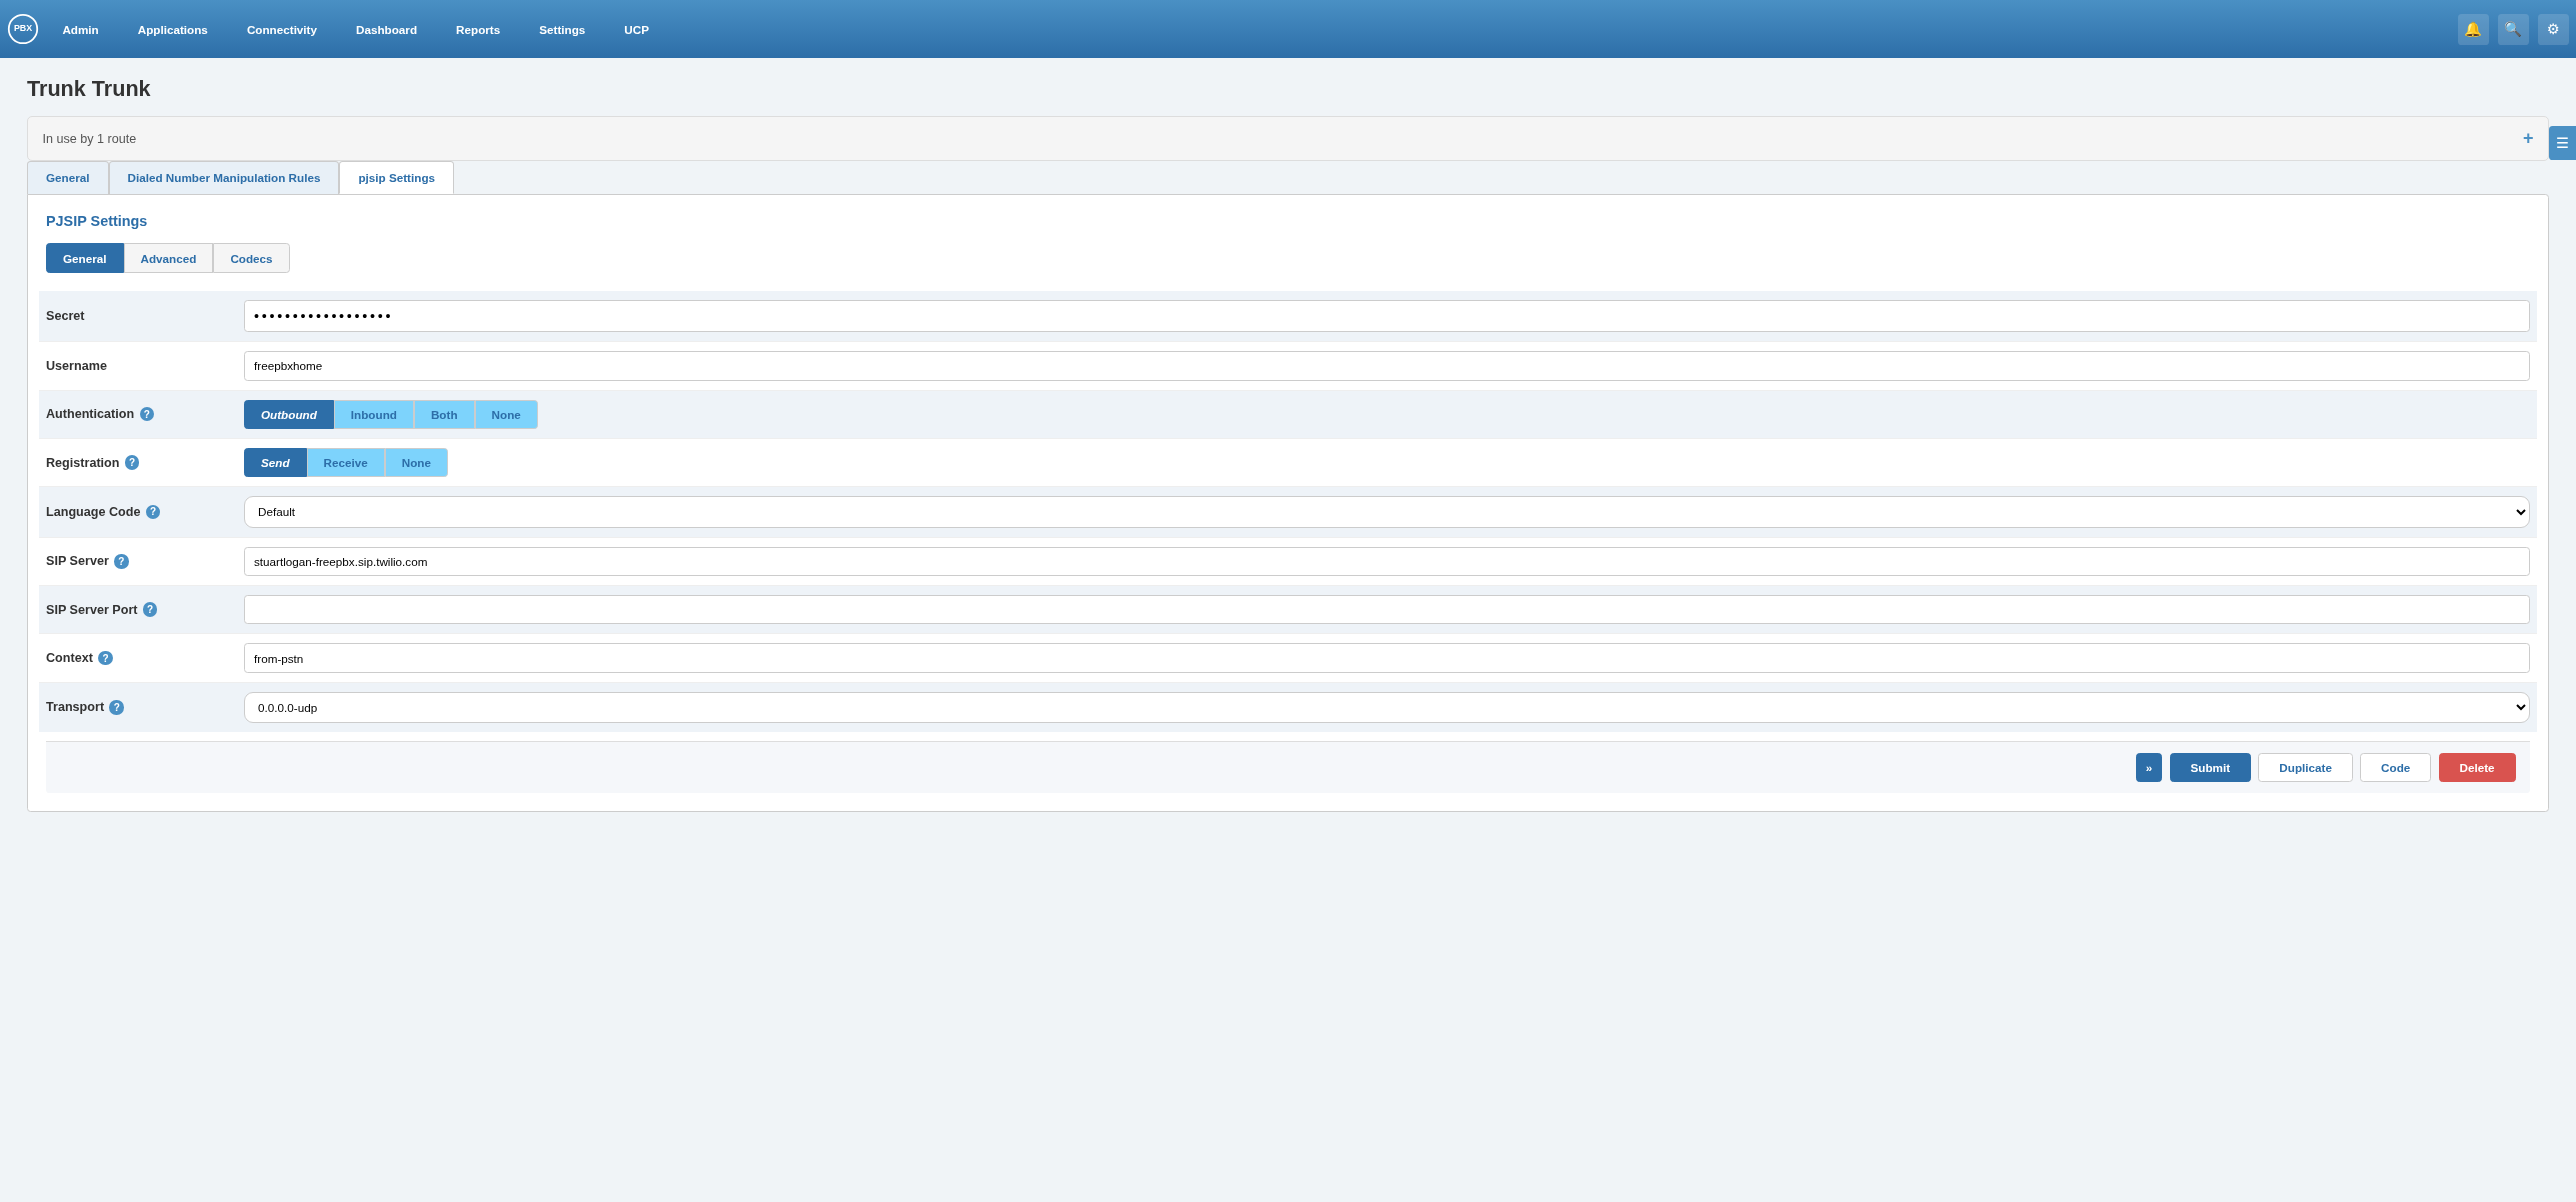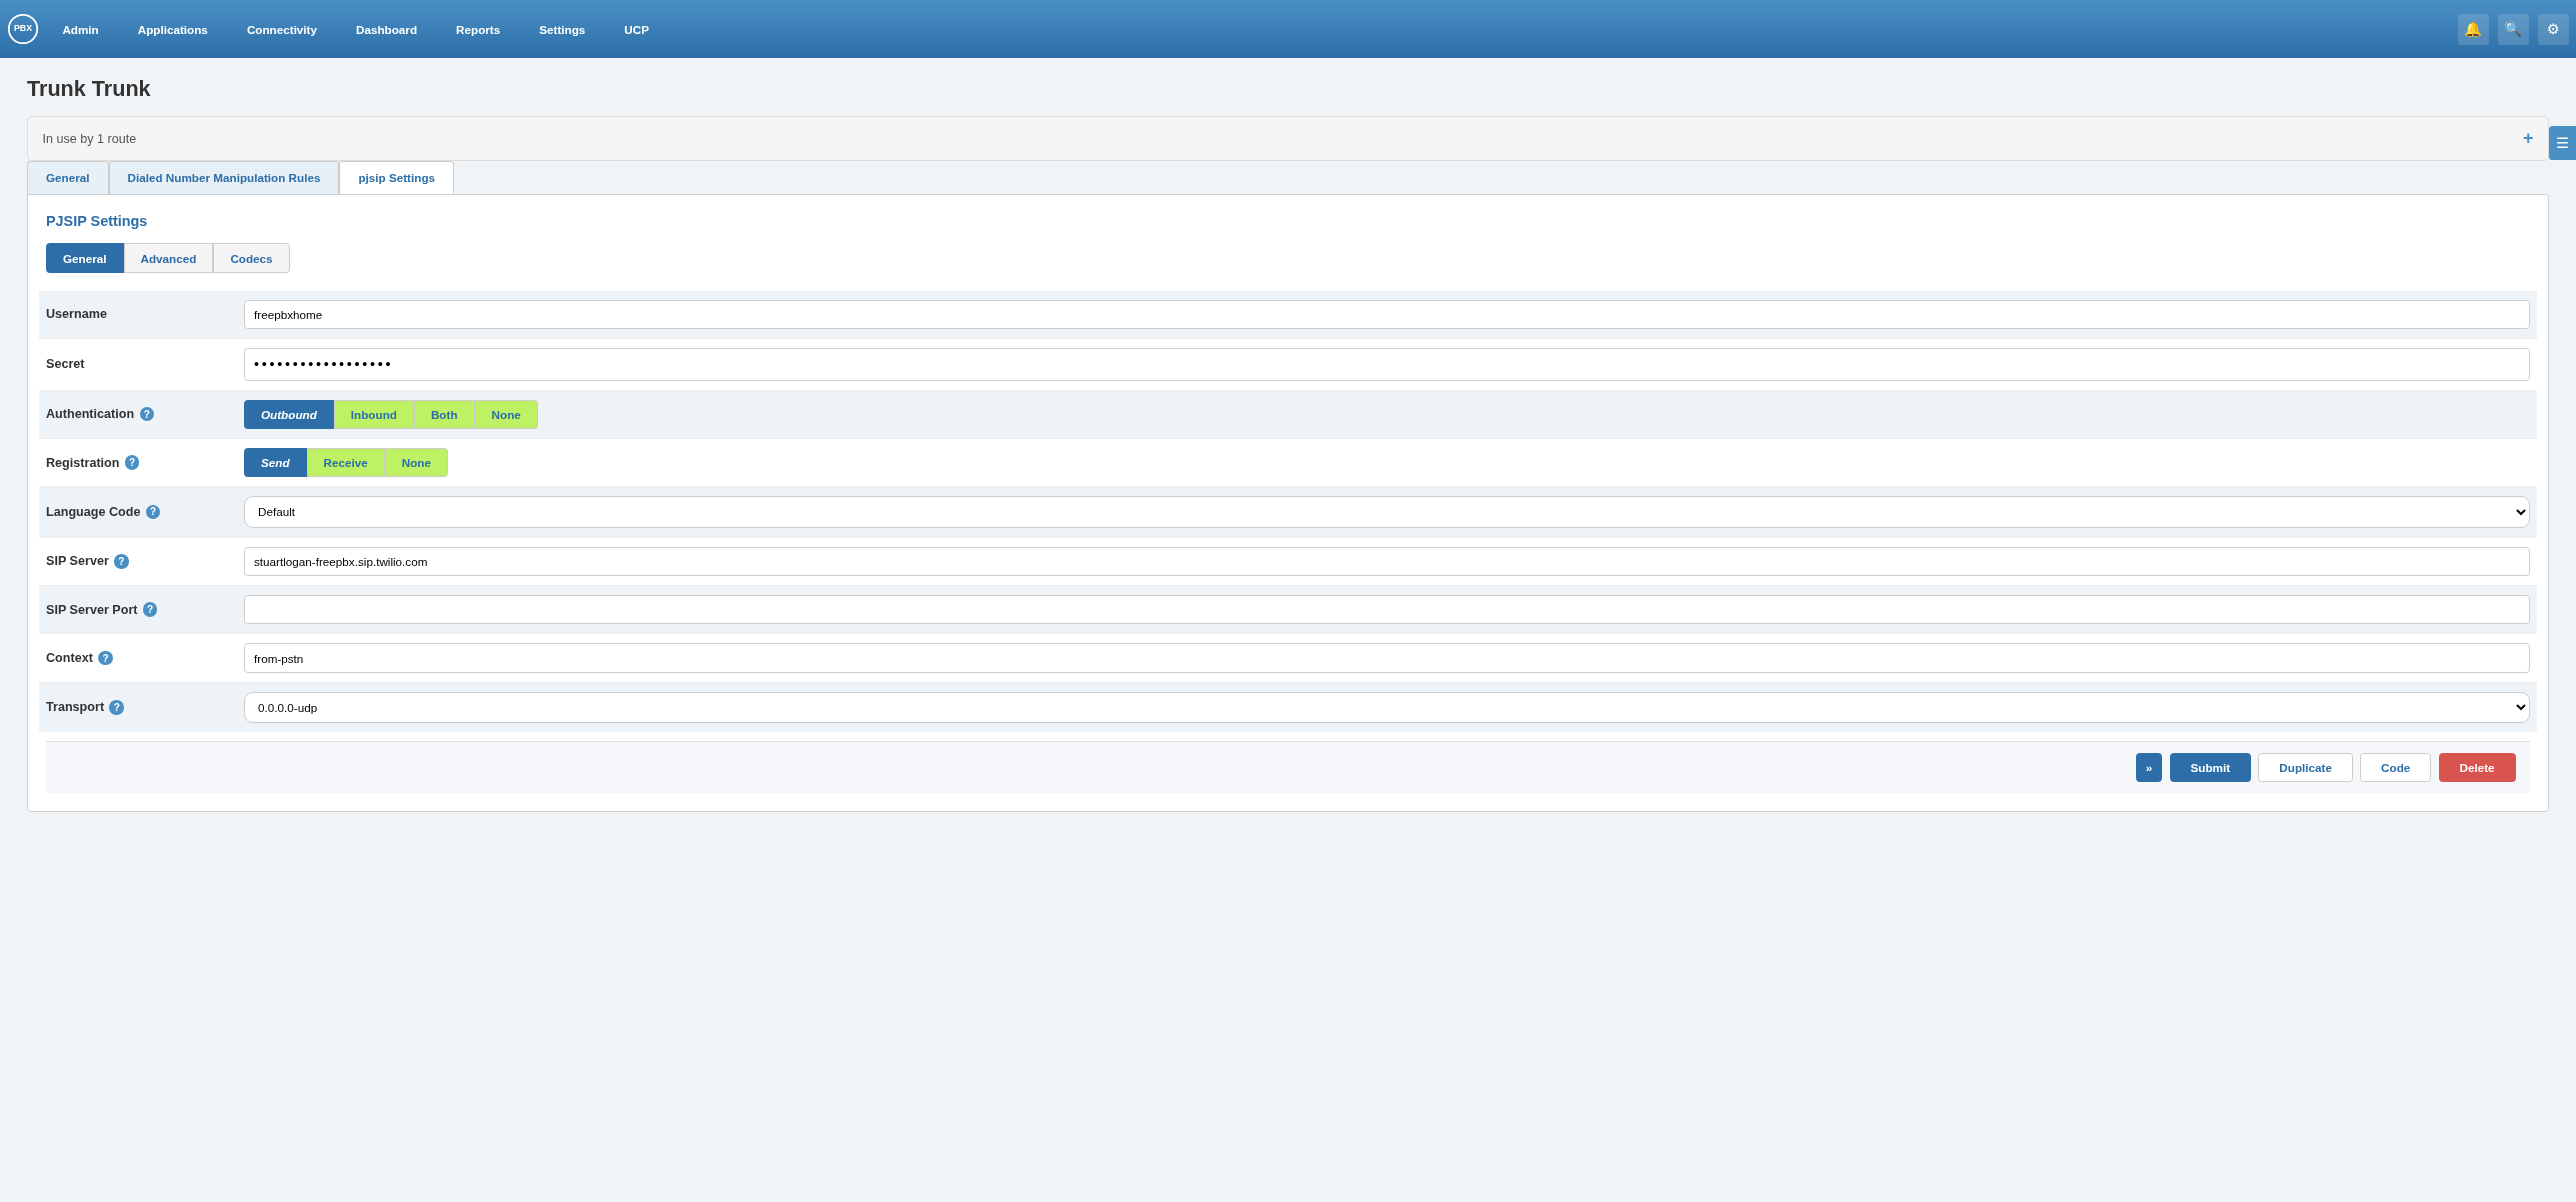--- a/index.html
+++ b/index.html
@@ -201,21 +201,21 @@
 
     
     .btn-group {
       display: flex;
       gap: 0;
     }
     .btn-group-btn {
       padding: 7.2px 16px;
       border: 0.9px solid #ccc;
       cursor: pointer;
-      background: #bef264;
+      background: #7dd3fc;
       color: #2d6ea8;
       font-size: 11.7px;
       font-weight: 600;
     }
     .btn-group-btn:first-child { border-radius: 3.6px 0 0 3.6px; }
     .btn-group-btn:last-child { border-radius: 0 3.6px 3.6px 0; }
     .btn-group-btn.active {
       background: #2d6ea8;
       color: white;
       border-color: #2d6ea8;
@@ -342,33 +342,33 @@
     <div class="sub-tabs">
       <div class="sub-tab active">General</div>
       <div class="sub-tab">Advanced</div>
       <div class="sub-tab">Codecs</div>
     </div>
 
     <div>
 
       <div class="form-row">
         <div class="form-label">
+          <span>Secret</span>
+        </div>
+        <div class="form-control">
+          <input type="text" class="form-input password-field" value="••••••••••••••••••" style="">
+        </div>
+      </div>
+
+      <div class="form-row">
+        <div class="form-label">
           <span>Username</span>
         </div>
         <div class="form-control">
           <input type="text" class="form-input" value="freepbxhome" style="">
-        </div>
-      </div>
-
-      <div class="form-row">
-        <div class="form-label">
-          <span>Secret</span>
-        </div>
-        <div class="form-control">
-          <input type="text" class="form-input password-field" value="••••••••••••••••••" style="">
         </div>
       </div>
 
       <div class="form-row">
         <div class="form-label">
           <span>Authentication</span>
           <span class="help-icon">?</span>
         </div>
         <div class="form-control">
           <div class="btn-group">

